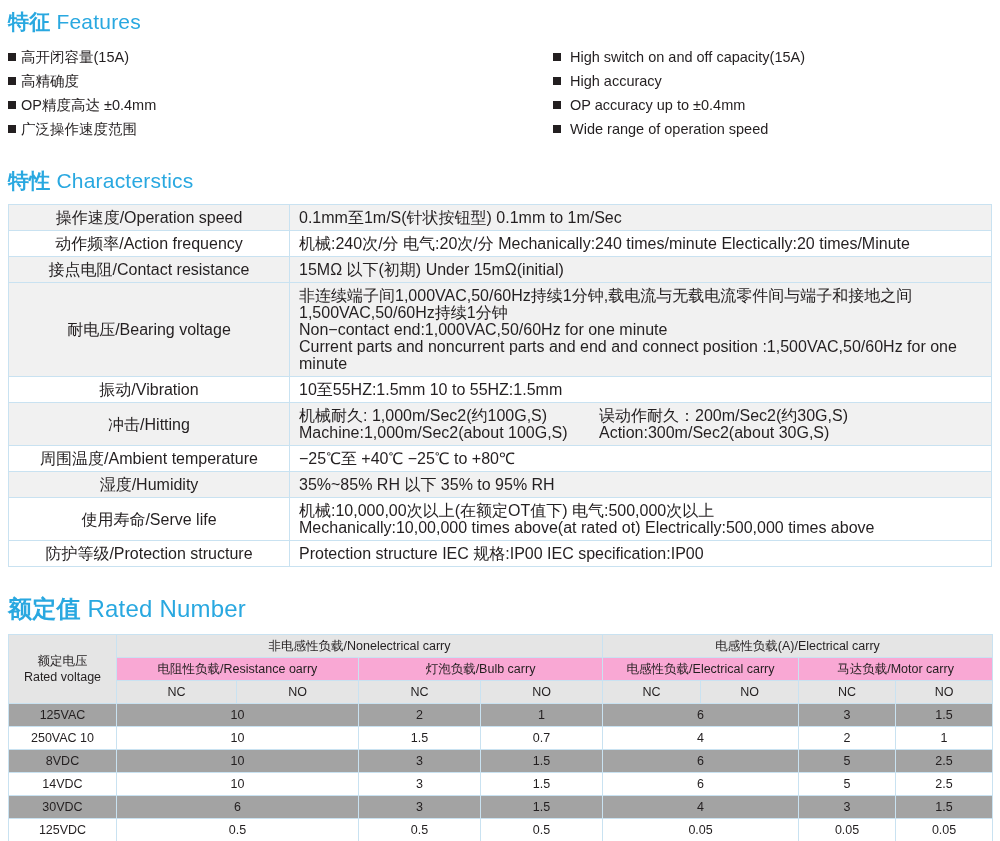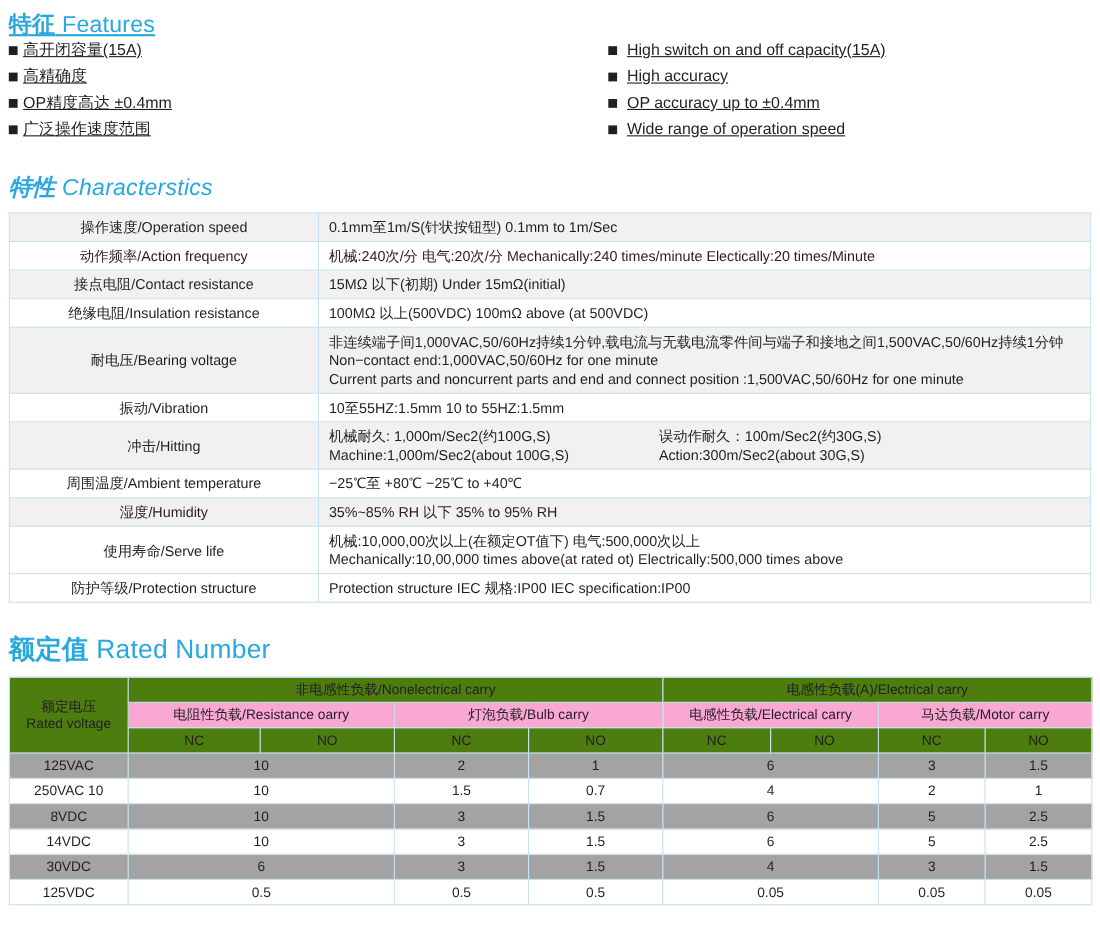--- a/index.html
+++ b/index.html
@@ -29,36 +29,33 @@
     font-weight: normal;
     letter-spacing: 0.2px;
     margin: 0;
     padding: 0;
   }
   .section-title .cn {
     font-weight: bold;
   }
   #features-title {
     padding-top: 8px;
-    text-decoration: underline;
   }
   #characteristics-title {
     padding-top: 24px;
-    font-style: italic;
   }
   #rated-title {
     padding-top: 26px;
     font-size: 24px;
   }
 
   
   .features-wrap {
     display: flex;
-    margin-top: 0;
-    text-decoration: underline;
+    margin-top: 11px;
   }
   .features-col {
     width: 50%;
     box-sizing: border-box;
   }
   .features-col.right {
     padding-left: 53px;
   }
   .feat-item {
     display: flex;
@@ -89,21 +86,21 @@
     border-collapse: collapse;
     width: 984px;
     table-layout: fixed;
   }
   #characteristics-table {
     margin-top: 9px;
     border: 1px solid #8cc8e8;
   }
   #characteristics-table td {
     border: 1px solid #c9e2f1;
-    font-size: 13px;
+    font-size: 16px;
     line-height: 17px;
     padding: 4px 6px;
     vertical-align: middle;
   }
   #characteristics-table tr.alt td {
     background: #f1f1f1;
   }
   #characteristics-table td.label {
     width: 268px;
     text-align: center;
@@ -134,21 +131,21 @@
     font-weight: normal;
     line-height: 16px;
     padding: 3px 4px;
     text-align: center;
     vertical-align: middle;
   }
   #rated-table tr.alt td {
     background: #a3a3a3;
   }
   #rated-table th {
-    background: #4d7c0f;
+    background: #e5e5e5;
   }
   #rated-table tr.hdr-alt th {
     background: #f9a8d4;
   }
   .rv-cell {
     white-space: nowrap;
   }
   .rv-cell .l1 { display: block; }
   .rv-cell .l2 { display: block; }
 </style>
@@ -219,57 +216,51 @@
         <td class="value">
           <span class="val-line">机械:240次/分 电气:20次/分  Mechanically:240 times/minute Electically:20 times/Minute</span>
         </td>
       </tr>
       <tr class="alt">
         <td class="label">接点电阻/Contact resistance</td>
         <td class="value">
           <span class="val-line">15MΩ 以下(初期) Under 15mΩ(initial)</span>
         </td>
       </tr>
-      <tr>
-        <td class="label">绝缘电阻/Insulation resistance</td>
-        <td class="value">
-          <span class="val-line">100MΩ 以上(500VDC) 100mΩ above (at 500VDC)</span>
-        </td>
-      </tr>
       <tr class="alt">
         <td class="label">耐电压/Bearing voltage</td>
         <td class="value">
           <span class="val-line">非连续端子间1,000VAC,50/60Hz持续1分钟,载电流与无载电流零件间与端子和接地之间1,500VAC,50/60Hz持续1分钟</span>
           <span class="val-line">Non−contact end:1,000VAC,50/60Hz for one minute</span>
           <span class="val-line">Current parts and noncurrent parts and end and connect position :1,500VAC,50/60Hz for one minute</span>
         </td>
       </tr>
       <tr>
         <td class="label">振动/Vibration</td>
         <td class="value">
           <span class="val-line">10至55HZ:1.5mm 10 to 55HZ:1.5mm</span>
         </td>
       </tr>
       <tr class="alt">
         <td class="label">冲击/Hitting</td>
         <td class="value">
           <div class="two-col">
             <span class="c1">机械耐久: 1,000m/Sec2(约100G,S)</span>
-            <span>误动作耐久：100m/Sec2(约30G,S)</span>
+            <span>误动作耐久：200m/Sec2(约30G,S)</span>
           </div>
           <div class="two-col">
             <span class="c1">Machine:1,000m/Sec2(about 100G,S)</span>
             <span>Action:300m/Sec2(about 30G,S)</span>
           </div>
         </td>
       </tr>
       <tr>
         <td class="label">周围温度/Ambient temperature</td>
         <td class="value">
-          <span class="val-line">−25℃至 +80℃ −25℃ to +40℃</span>
+          <span class="val-line">−25℃至 +40℃ −25℃ to +80℃</span>
         </td>
       </tr>
       <tr class="alt">
         <td class="label">湿度/Humidity</td>
         <td class="value">
           <span class="val-line">35%~85% RH 以下 35% to 95% RH</span>
         </td>
       </tr>
       <tr>
         <td class="label">使用寿命/Serve life</td>

